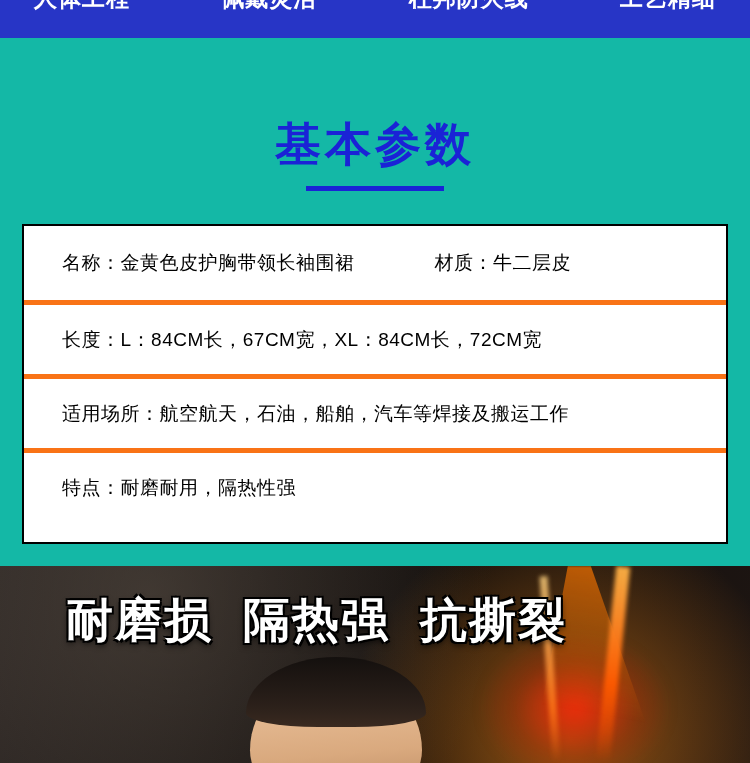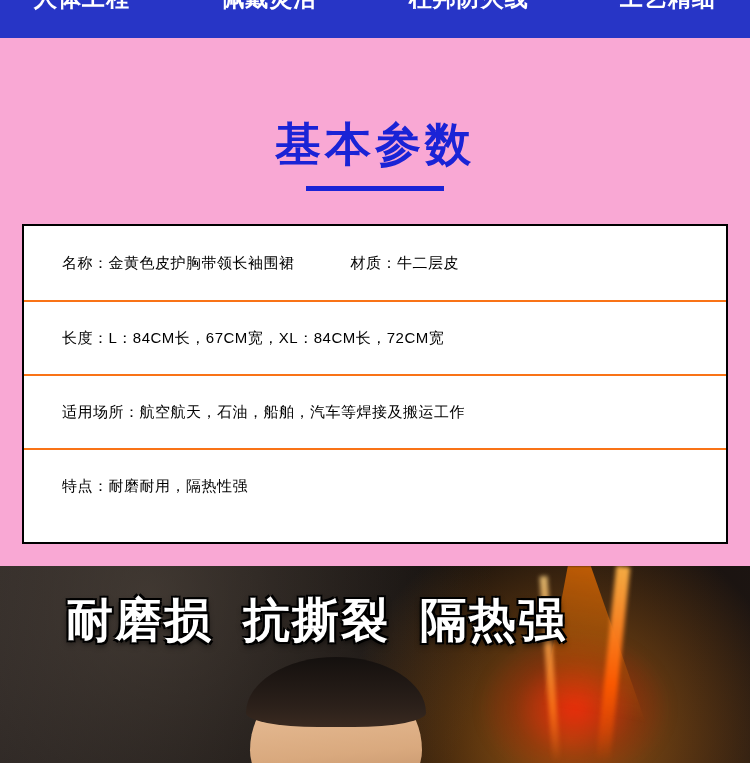--- a/index.html
+++ b/index.html
@@ -46,21 +46,21 @@
     white-space: nowrap;
   }
 
   
   .params-section {
     position: absolute;
     top: 38px;
     left: 0;
     width: 750px;
     height: 528px;
-    background: #f9a8d4;
+    background: #14b8a6;
   }
   .section-title {
     text-align: center;
     color: #1a23d6;
     font-size: 46px;
     font-weight: bold;
     letter-spacing: 4px;
     margin: 0;
     padding-top: 78px;
     line-height: 56px;
@@ -85,39 +85,39 @@
   }
   .param-row {
     position: relative;
     box-sizing: border-box;
     height: 74px;
     display: flex;
     align-items: center;
     padding: 0 38px;
   }
   .param-row + .param-row {
-    border-top: 2px solid #f97316;
+    border-top: 5px solid #f97316;
     text-align: right;
   }
   .param-row:last-child {
     border-bottom: none;
   }
   .param-text {
     color: #000000;
-    font-size: 15px;
+    font-size: 19px;
     line-height: 32px;
     letter-spacing: 0.5px;
     white-space: nowrap;
     font-family: "Liberation Sans", sans-serif;
   }
   .param-row.split {
     justify-content: flex-start;
   }
   .param-text.second {
-    margin-left: 56px;
+    margin-left: 80px;
   }
 
   
   .photo-banner {
     position: absolute;
     top: 566px;
     left: 0;
     width: 750px;
     height: 197px;
     overflow: hidden;
@@ -255,18 +255,18 @@
     <div class="banner-bg"></div>
     <div class="glow-red"></div>
     <div class="flame"></div>
     <div class="flame2"></div>
     <div class="flame3"></div>
     <div class="welder-head"></div>
     <div class="welder-hair"></div>
 
     <div class="banner-text">
       <span class="banner-word">耐磨损</span>
+      <span class="banner-word">隔热强</span>
       <span class="banner-word">抗撕裂</span>
-      <span class="banner-word">隔热强</span>
     </div>
   </div>
 
 </div>
 
 </body></html>

